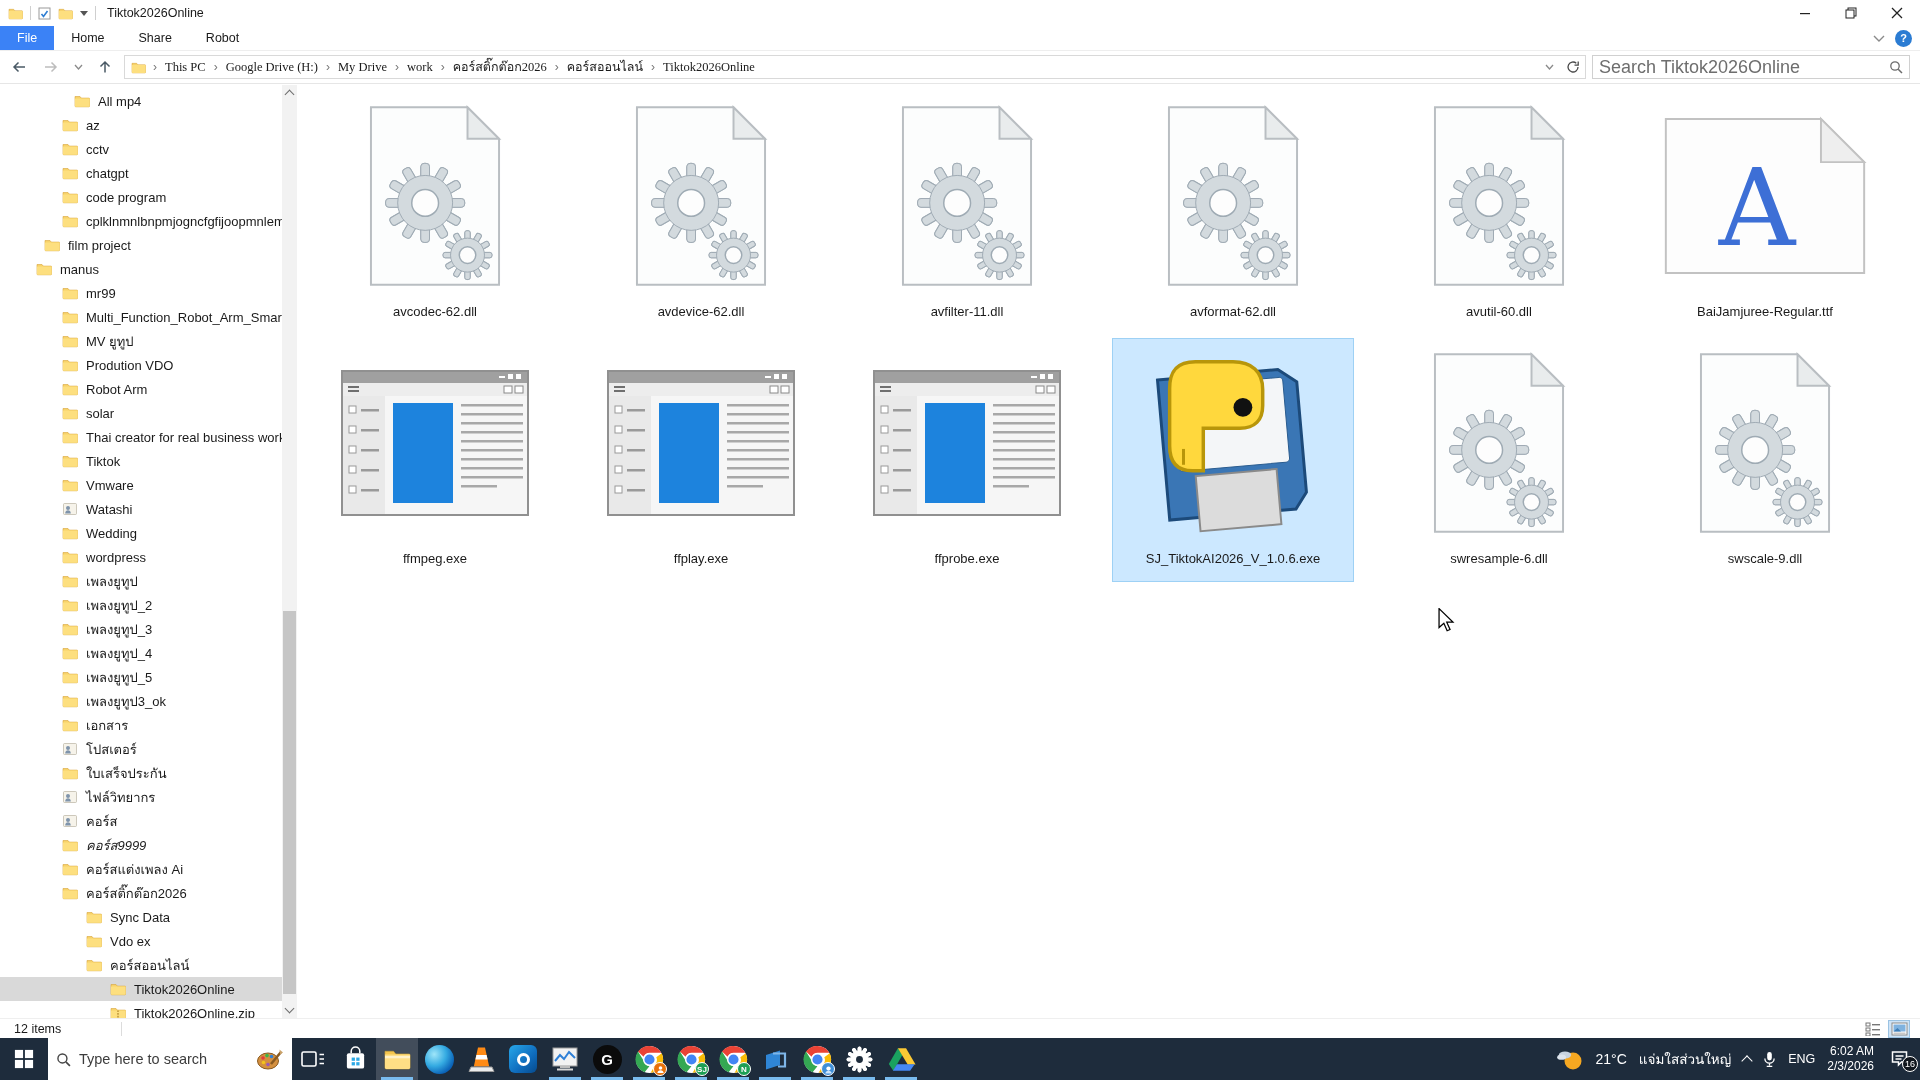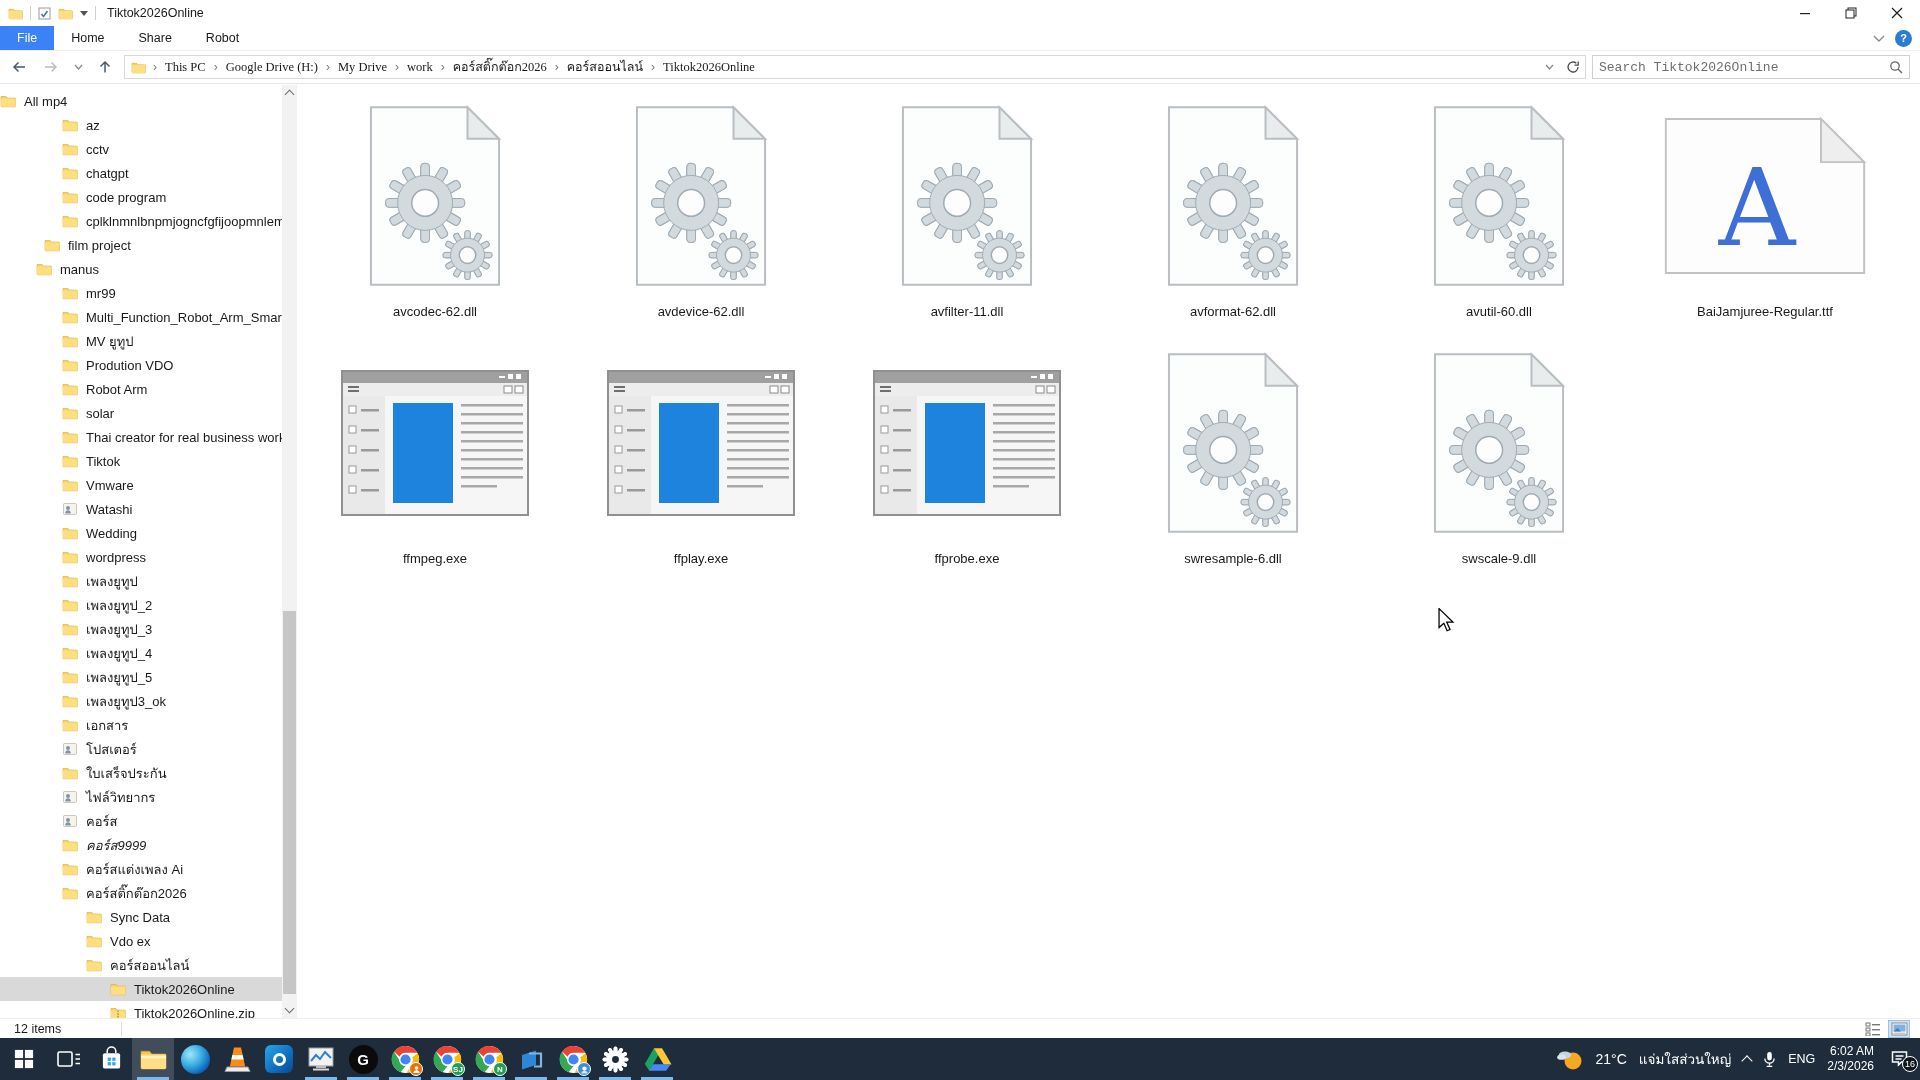--- a/index.html
+++ b/index.html
@@ -21,21 +21,21 @@
     display:flex;align-items:center;justify-content:center;}
   
   .addr-row{height:33px;display:flex;align-items:center;padding:0 10px 0 6px;gap:6px;border-bottom:1px solid #e6e6e6;}
   .nav-btn{width:26px;height:24px;display:flex;align-items:center;justify-content:center;}
   .addr-box{flex:1;height:24px;border:1px solid #d9d9d9;display:flex;align-items:center;padding-left:6px;font-size:12.5px;background:#fff;}
   .crumb{padding:0 5px;white-space:nowrap;font-family:Liberation Serif, serif;}
   .crumb-sep{color:#777;padding:0 3px;font-size:12px;}
   .addr-right{margin-left:auto;display:flex;align-items:center;}
   .addr-right .nav-btn{width:24px;}
   .search-box{width:318px;height:24px;border:1px solid #d0d0d0;display:flex;align-items:center;padding:0 6px;background:#fff;}
-  .search-box input{flex:1;border:none;outline:none;font-size:13px;font-family:Liberation Mono, monospace;color:#333;}
+  .search-box input{flex:1;border:none;outline:none;font-size:18px;font-family:Liberation Sans, sans-serif;color:#333;}
   .search-box input::placeholder{color:#6e6e6e;}
   
   .content{position:absolute;top:85px;left:0;right:0;bottom:62px;background:#fff;}
   .sidebar{position:absolute;left:0;top:0;bottom:0;width:297px;overflow:hidden;}
   .tree{padding-top:4px;}
   .trow{height:24px;display:flex;align-items:center;gap:8px;font-size:13px;white-space:nowrap;}
   .trow.selected{background:#d9d9d9;}
   .trow .ticon{flex:0 0 16px;}
   .sb-scrollbar{position:absolute;right:0;top:0;bottom:0;width:15px;background:#f2f2f2;}
   .sb-arrow{position:absolute;left:0;width:15px;height:16px;display:flex;align-items:center;justify-content:center;}
@@ -208,21 +208,21 @@
           <circle cx="6" cy="6" r="4.2" fill="none" stroke="#6b6b6b" stroke-width="1.3"></circle>
           <path d="M9.2 9.2L13 13" stroke="#6b6b6b" stroke-width="1.5"></path>
         </svg>
     </span>
   </div>
 </div>
 
 <div class="content">
   <div class="sidebar">
     <div class="tree" id="tree">
-        <div class="trow" style="">
+        <div class="trow" style="padding-left: 62px; margin-left: 12px;">
           <span class="ticon">
             <svg width="16" height="14" viewBox="0 0 16 14">
               <path d="M1 2.5h5l1.3 1.6H15a.6.6 0 0 1 .6.6V12a.8.8 0 0 1-.8.8H1.8A.8.8 0 0 1 1 12Z" fill="#f7d26a" stroke="#d9a43b" stroke-width=".6"></path>
               <path d="M1 4.4h14.6V12a.8.8 0 0 1-.8.8H1.8A.8.8 0 0 1 1 12Z" fill="#fddf7f"></path>
             </svg>
           </span>
           <span>All mp4</span>
         </div>
         <div class="trow" style="padding-left: 62px;">
           <span class="ticon">
@@ -888,20 +888,35 @@
             <rect x="120" y="70" width="62" height="2.5" fill="#a8a8a8"></rect>
             <rect x="120" y="79" width="62" height="2.5" fill="#a8a8a8"></rect>
             <rect x="120" y="88" width="62" height="2.5" fill="#a8a8a8"></rect>
             <rect x="120" y="97" width="62" height="2.5" fill="#a8a8a8"></rect>
             <rect x="120" y="106" width="62" height="2.5" fill="#a8a8a8"></rect>
             <rect x="120" y="115" width="36" height="2.5" fill="#a8a8a8"></rect>
           </svg>
         </div>
         <div class="flabel">ffprobe.exe</div>
       </div>
+      <div class="tile selected">
+        <div class="icon-wrap">
+          <svg width="198" height="198" viewBox="0 0 200 200">
+            <g transform="rotate(-5 100 105)">
+              <path d="M30 30h122l18 14v112l-12 16H30z" fill="#3a76b5" stroke="#1c4a7a" stroke-width="3"></path>
+              <rect x="44" y="38" width="112" height="86" rx="4" fill="#f4f6f8" stroke="#2a5c8f"></rect>
+              <rect x="60" y="130" width="82" height="56" fill="#dcdcdc" stroke="#8a8a8a" stroke-width="2"></rect>
+            </g>
+            <path d="M62 18c-20 0-26 11-26 27v58c0 17 8 25 23 25h11v-43h37c15 0 23-8 23-23V46c0-18-11-28-30-28z" fill="#ffd83d" stroke="#b8960a" stroke-width="3.5"></path>
+            <circle cx="110" cy="64" r="9.5" fill="#111"></circle>
+            <path d="M50 106v16" stroke="#b8960a" stroke-width="3"></path>
+          </svg>
+        </div>
+        <div class="flabel">SJ_TiktokAI2026_V_1.0.6.exe</div>
+      </div>
       <div class="tile">
         <div class="icon-wrap">
           <svg width="134" height="184" viewBox="0 0 136 186">
             <path d="M3 3h98l32 32v148H3Z" fill="#fcfdfd" stroke="#b9bec2" stroke-width="2"></path>
             <path d="M101 3l32 32h-32z" fill="#e9eced" stroke="#b9bec2" stroke-width="2"></path>
             <rect x="53.58" y="59.88" width="8.84" height="80.24" rx="3.4000000000000004" transform="rotate(0 58 100)" fill="#d3dade" stroke="#9fabb4" stroke-width="1"></rect>
             <rect x="53.58" y="59.88" width="8.84" height="80.24" rx="3.4000000000000004" transform="rotate(30 58 100)" fill="#d3dade" stroke="#9fabb4" stroke-width="1"></rect>
             <rect x="53.58" y="59.88" width="8.84" height="80.24" rx="3.4000000000000004" transform="rotate(60 58 100)" fill="#d3dade" stroke="#9fabb4" stroke-width="1"></rect>
             <rect x="53.58" y="59.88" width="8.84" height="80.24" rx="3.4000000000000004" transform="rotate(90 58 100)" fill="#d3dade" stroke="#9fabb4" stroke-width="1"></rect>
             <rect x="53.58" y="59.88" width="8.84" height="80.24" rx="3.4000000000000004" transform="rotate(120 58 100)" fill="#d3dade" stroke="#9fabb4" stroke-width="1"></rect>
@@ -999,20 +1014,41 @@
 
 <div class="taskbar">
   <div class="tb-start">
     <svg width="20" height="20" viewBox="0 0 22 22">
         <rect x="1" y="1" width="9" height="9" fill="#fff"></rect>
         <rect x="12" y="1" width="9" height="9" fill="#fff"></rect>
         <rect x="1" y="12" width="9" height="9" fill="#fff"></rect>
         <rect x="12" y="12" width="9" height="9" fill="#fff"></rect>
       </svg>
   </div>
+  <div class="tb-search">
+    <span>
+      <svg width="15" height="15" viewBox="0 0 14 14">
+          <circle cx="6" cy="6" r="4.2" fill="none" stroke="#444" stroke-width="1.3"></circle>
+          <path d="M9.2 9.2L13 13" stroke="#444" stroke-width="1.5"></path>
+        </svg>
+    </span>
+    <input placeholder="Type here to search" style="">
+    <span>
+      <svg width="28" height="24" viewBox="0 0 28 24">
+          <ellipse cx="12" cy="14" rx="10.5" ry="8" fill="#d4903f" stroke="#8a5a20"></ellipse>
+          <circle cx="7" cy="11" r="1.8" fill="#e23b3b"></circle>
+          <circle cx="11" cy="8.6" r="1.8" fill="#3bb54a"></circle>
+          <circle cx="15.5" cy="9.5" r="1.8" fill="#2f7fd6"></circle>
+          <circle cx="7.5" cy="15.5" r="1.8" fill="#f2c31f"></circle>
+          <circle cx="12" cy="17.5" r="1.8" fill="#9b59b6"></circle>
+          <path d="M15 17L25 5" stroke="#8a5a20" stroke-width="2.6"></path>
+          <path d="M23.5 2.5l3.5 3-3 2z" fill="#caa26a"></path>
+        </svg>
+    </span>
+  </div>
   <div class="tb-apps" id="tb-apps">
       <div class="tb-btn">
         <svg width="24" height="20" viewBox="0 0 24 20">
           <rect x="1" y="3" width="14" height="14" rx="1.5" fill="none" stroke="#fff" stroke-width="1.6"></rect>
           <path d="M18.5 5.5h4.5M18.5 10h4.5M18.5 14.5h4.5" stroke="#fff" stroke-width="1.6"></path>
         </svg>
       </div>
       <div class="tb-btn">
         <svg width="23" height="26" viewBox="0 0 24 26">
           <path d="M7.5 7V5a4.5 4.5 0 0 1 9 0v2" stroke="#fff" fill="none" stroke-width="1.6"></path>

